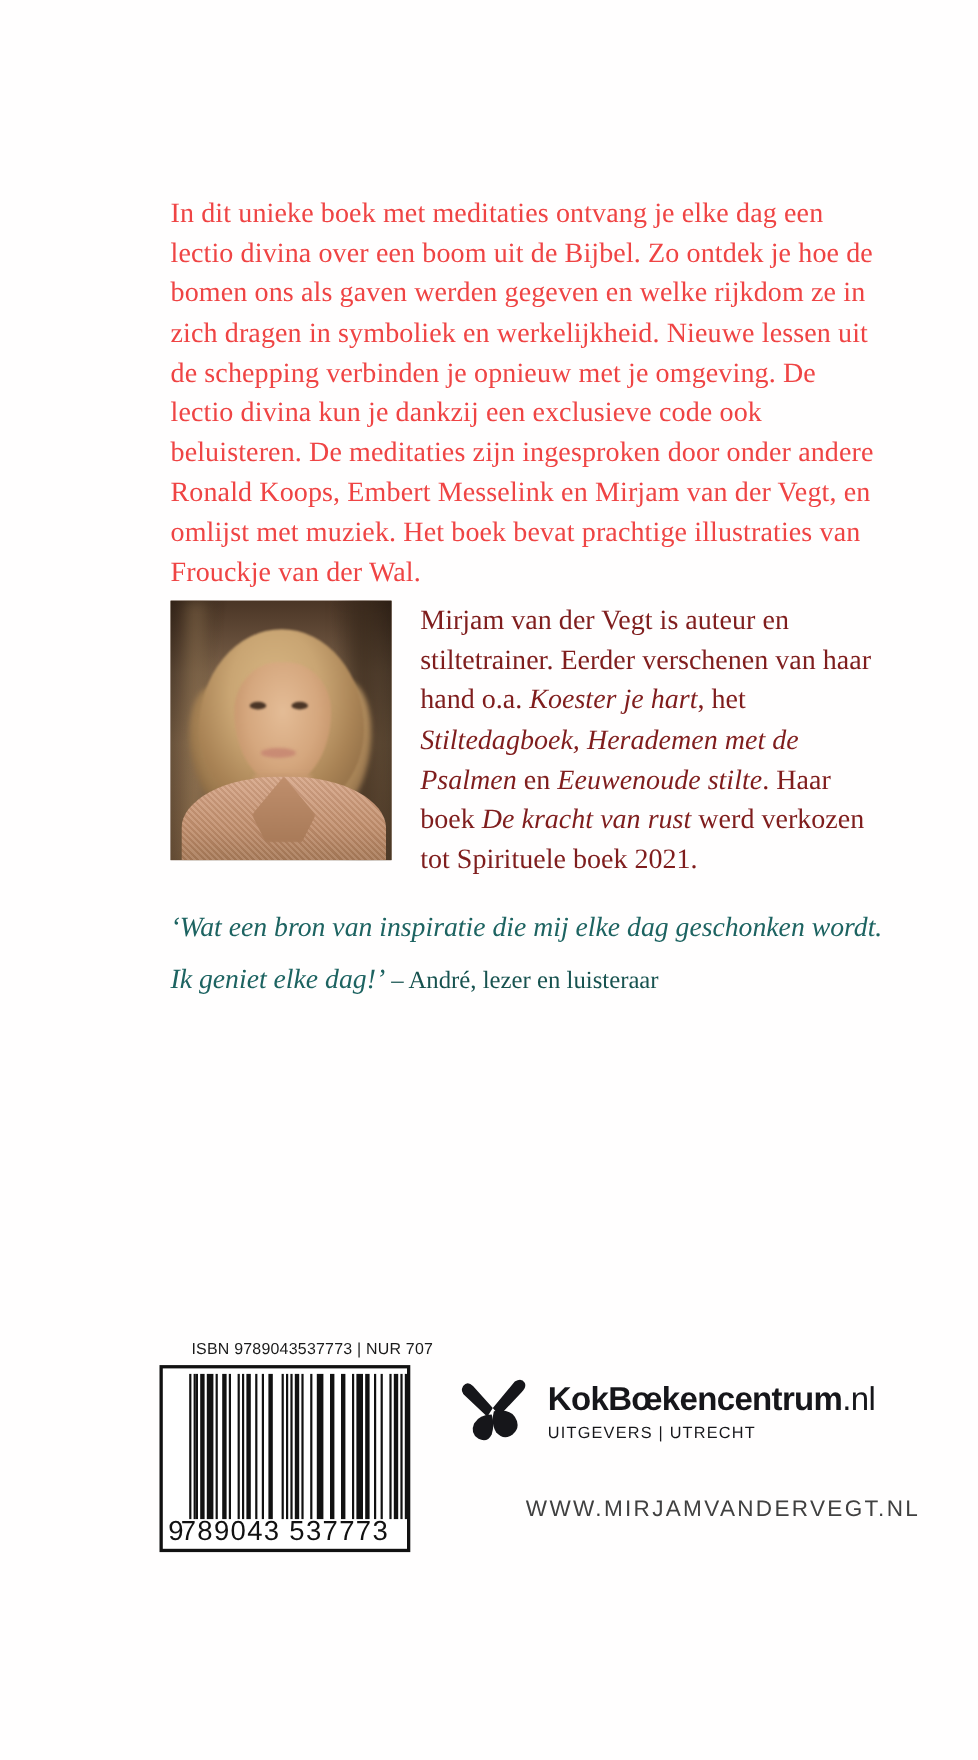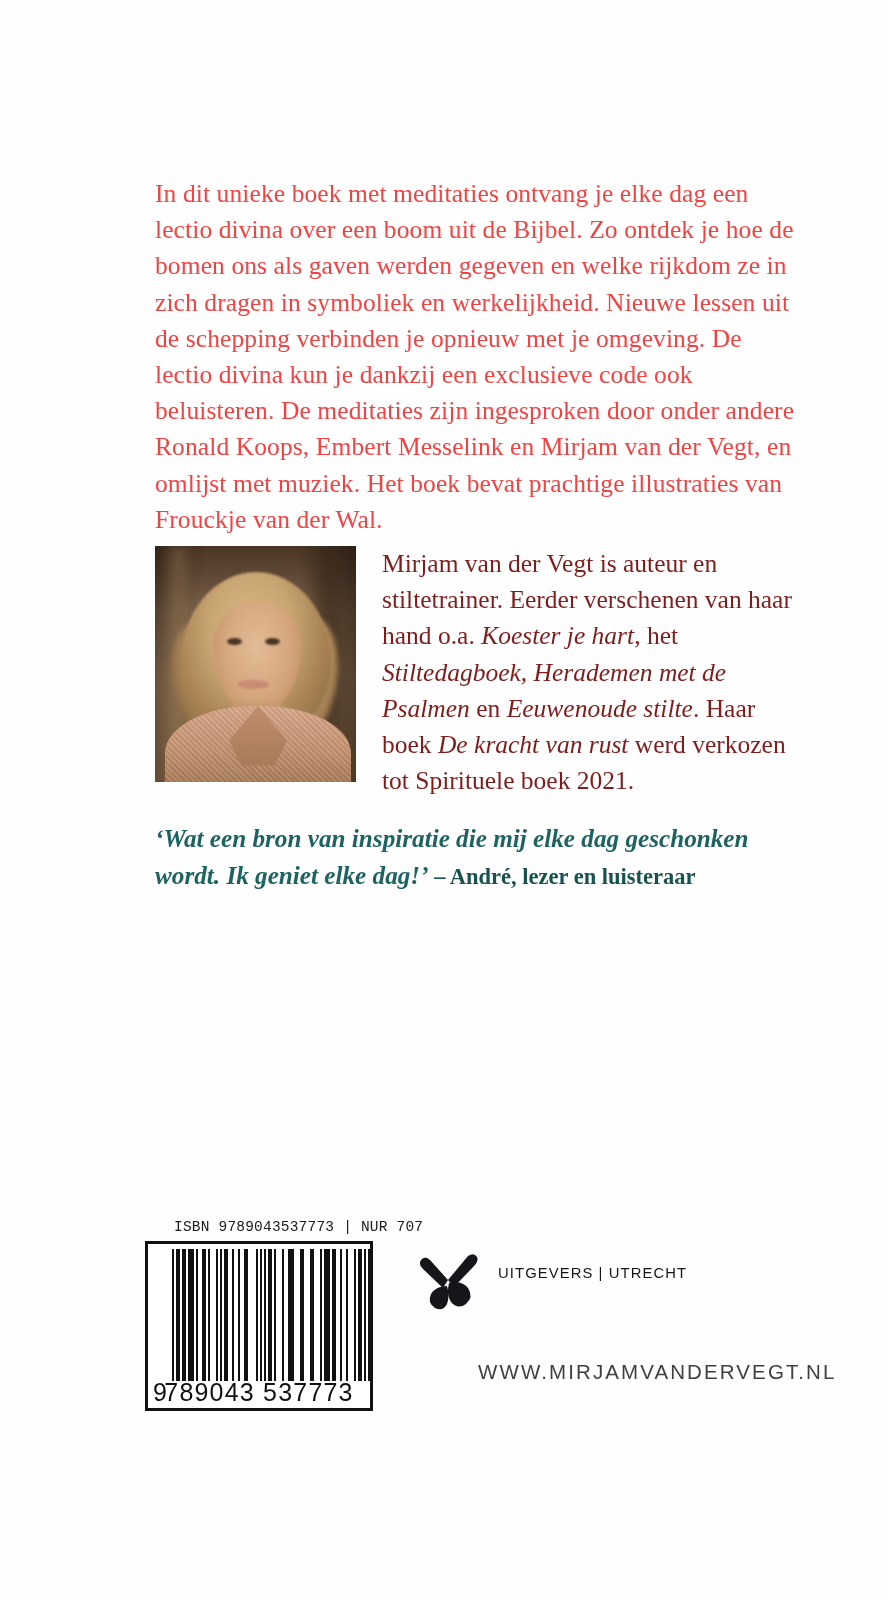--- a/index.html
+++ b/index.html
@@ -148,41 +148,40 @@
     overflow: hidden;
   }
   .author-text i { font-style: italic; }
 
   
   .quote {
     position: absolute;
     left: 155px;
     width: 655px;
     font-size: 25.2px;
-    line-height: 37px;
+    line-height: 47px;
     color: #1d6361;
-    font-weight: bold;
   }
   .quote .q-text {
     font-style: italic;
   }
   .quote .q-attr {
     font-style: normal;
     font-size: 22.5px;
     color: #17524f;
   }
   #quote-1 { top: 820px; }
   #quote-2 { top: 920px; }
 
   
   .isbn-line {
     position: absolute;
     left: 174px;
     top: 1219px;
-    font-family: Liberation Mono, monospace;
+    font-family: Liberation Sans, sans-serif;
     font-size: 14.5px;
     letter-spacing: 0.2px;
     color: #1a1a1a;
     white-space: nowrap;
   }
 
   .barcode-wrap {
     position: absolute;
     left: 145px;
     top: 1241px;
@@ -382,19 +381,20 @@
   <div class="publisher">
     <svg class="pub-mark" viewBox="0 0 62 66">
       <g fill="#16161a">
         <path d="M30 30 L50 6 Q56 2 59 7 Q61 11 56 16 L36 37 Z"></path>
         <path d="M30 30 L12 10 Q7 5 3 10 Q0 15 5 19 L25 38 Z"></path>
         <path d="M31 33 Q44 30 50 38 Q56 47 48 54 Q40 60 33 52 Q28 44 31 33 Z"></path>
         <path d="M29 36 Q18 36 13 44 Q9 53 17 58 Q25 62 29 54 Q32 45 29 36 Z"></path>
       </g>
     </svg>
     <div class="pub-text">
+      <div class="pub-name"><span>KokBœkencentrum</span><span class="tld">.nl</span></div>
       <div class="pub-sub">UITGEVERS | UTRECHT</div>
     </div>
   </div>
 
   <div class="site-url">WWW.MIRJAMVANDERVEGT.NL</div>
 
 </div>
 
 </body></html>

